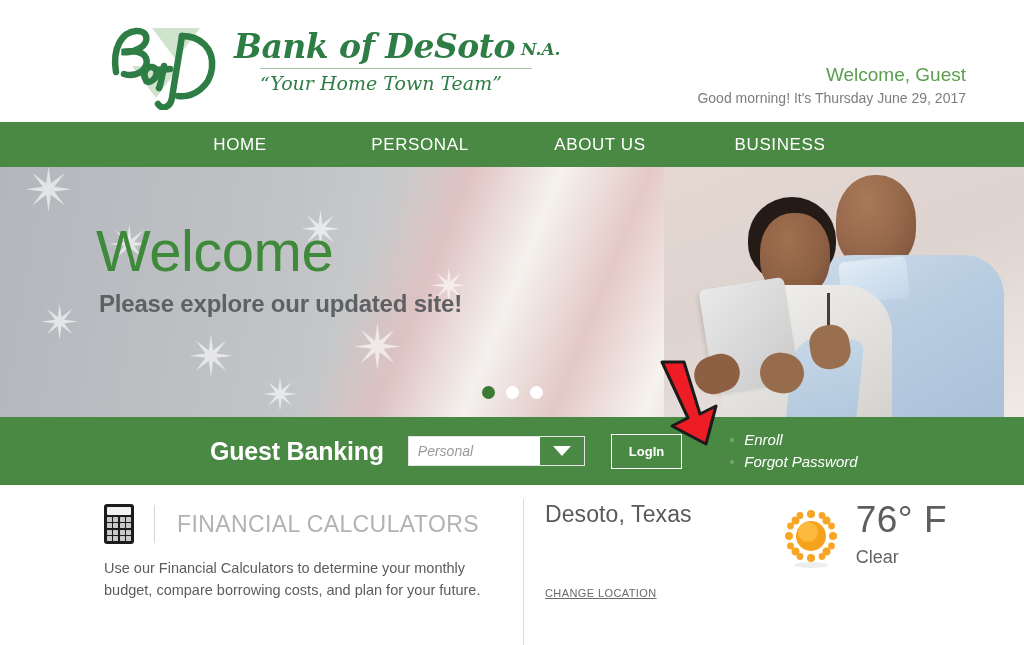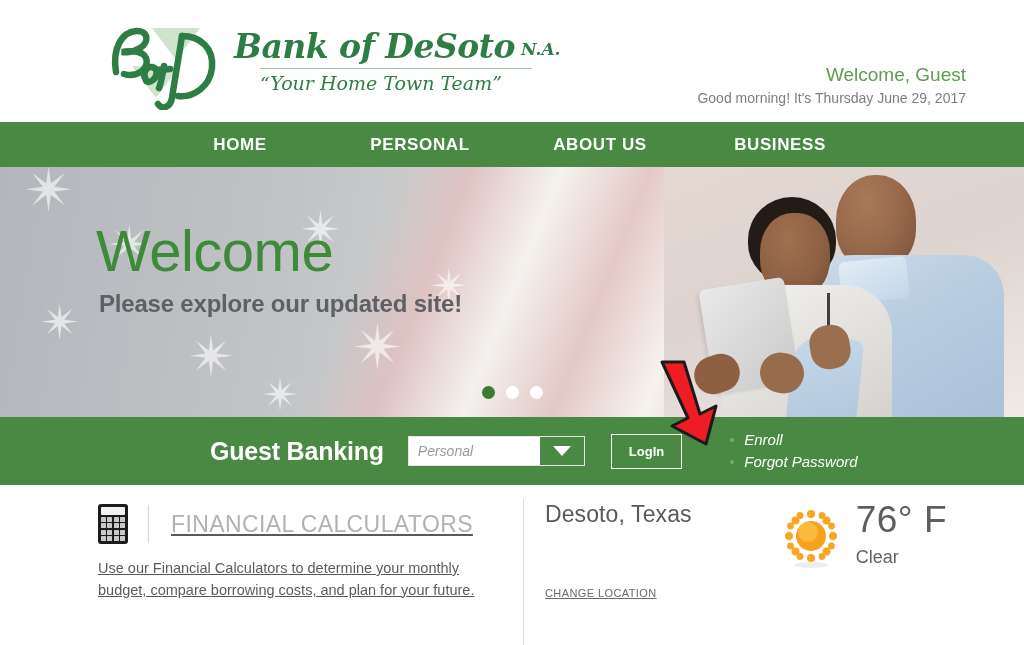--- a/index.html
+++ b/index.html
@@ -111,21 +111,20 @@
     box-sizing: border-box;
   }
   .nav-item {
     color: #ffffff;
     font-size: 17px;
     letter-spacing: 0.6px;
     width: 180px;
     text-align: center;
     cursor: pointer;
     user-select: none;
-    font-weight: bold;
   }
 
   
   .hero {
     position: relative;
     height: 250px;
     overflow: hidden;
     background: #b9bcc0;
   }
   .hero-flag {
@@ -397,24 +396,23 @@
   .divider-v {
     position: absolute;
     left: 523px;
     top: 14px;
     width: 1px;
     height: 146px;
     background: #dcdcdc;
   }
   .calc-panel {
     position: absolute;
-    left: 98px;
+    left: 104px;
     top: 14px;
     width: 410px;
-    text-decoration: underline;
   }
   .calc-head {
     display: flex;
     align-items: center;
     height: 50px;
   }
   .calc-icon {
     width: 30px;
     height: 40px;
     background: #1c1c1c;

